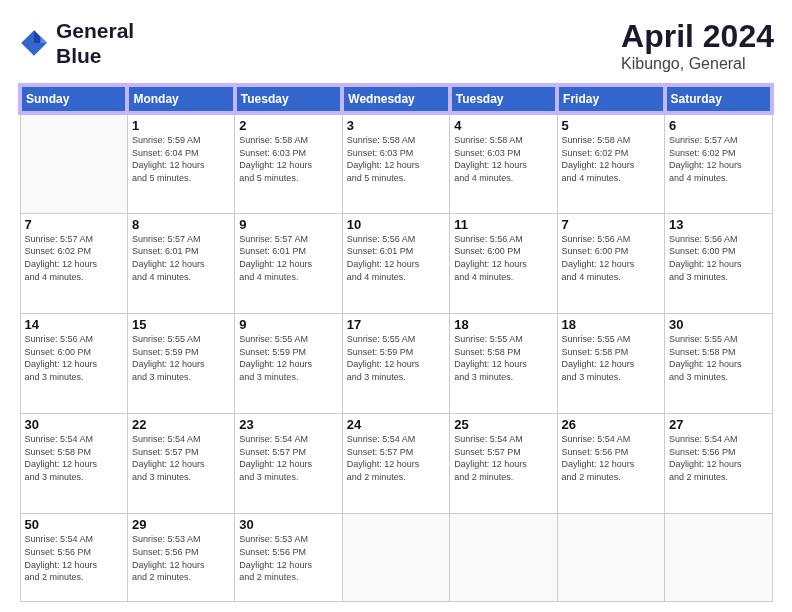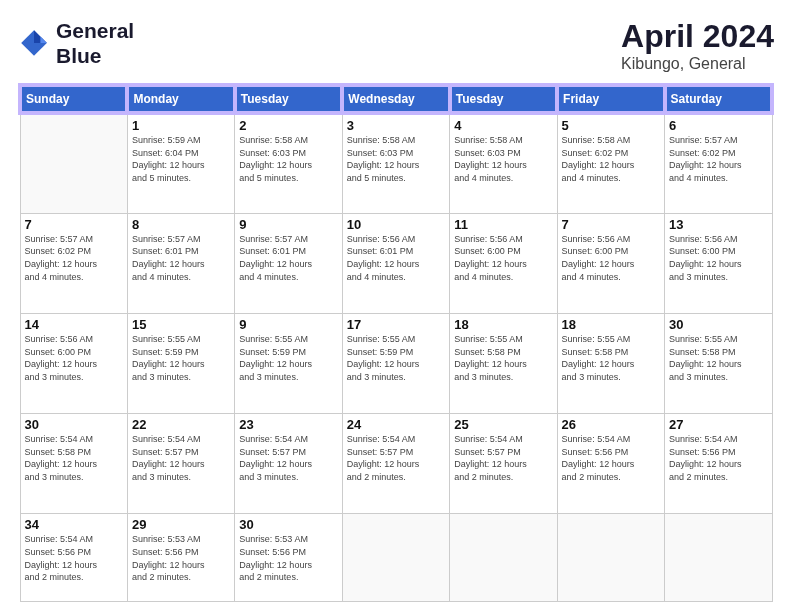--- a/index.html
+++ b/index.html
@@ -325,21 +325,21 @@
           <td>
             <span class="day-num">27</span>
             <div class="day-info" style="white-space: pre-line;">Sunrise: 5:54 AM
 Sunset: 5:56 PM
 Daylight: 12 hours
 and 2 minutes.</div>
           </td>
         </tr>
         <tr class="last-row">
           <td>
-            <span class="day-num">34</span>
+            <span class="day-num">50</span>
             <div class="day-info" style="white-space: pre-line;">Sunrise: 5:54 AM
 Sunset: 5:56 PM
 Daylight: 12 hours
 and 2 minutes.</div>
           </td>
           <td>
             <span class="day-num">29</span>
             <div class="day-info" style="white-space: pre-line;">Sunrise: 5:53 AM
 Sunset: 5:56 PM
 Daylight: 12 hours

